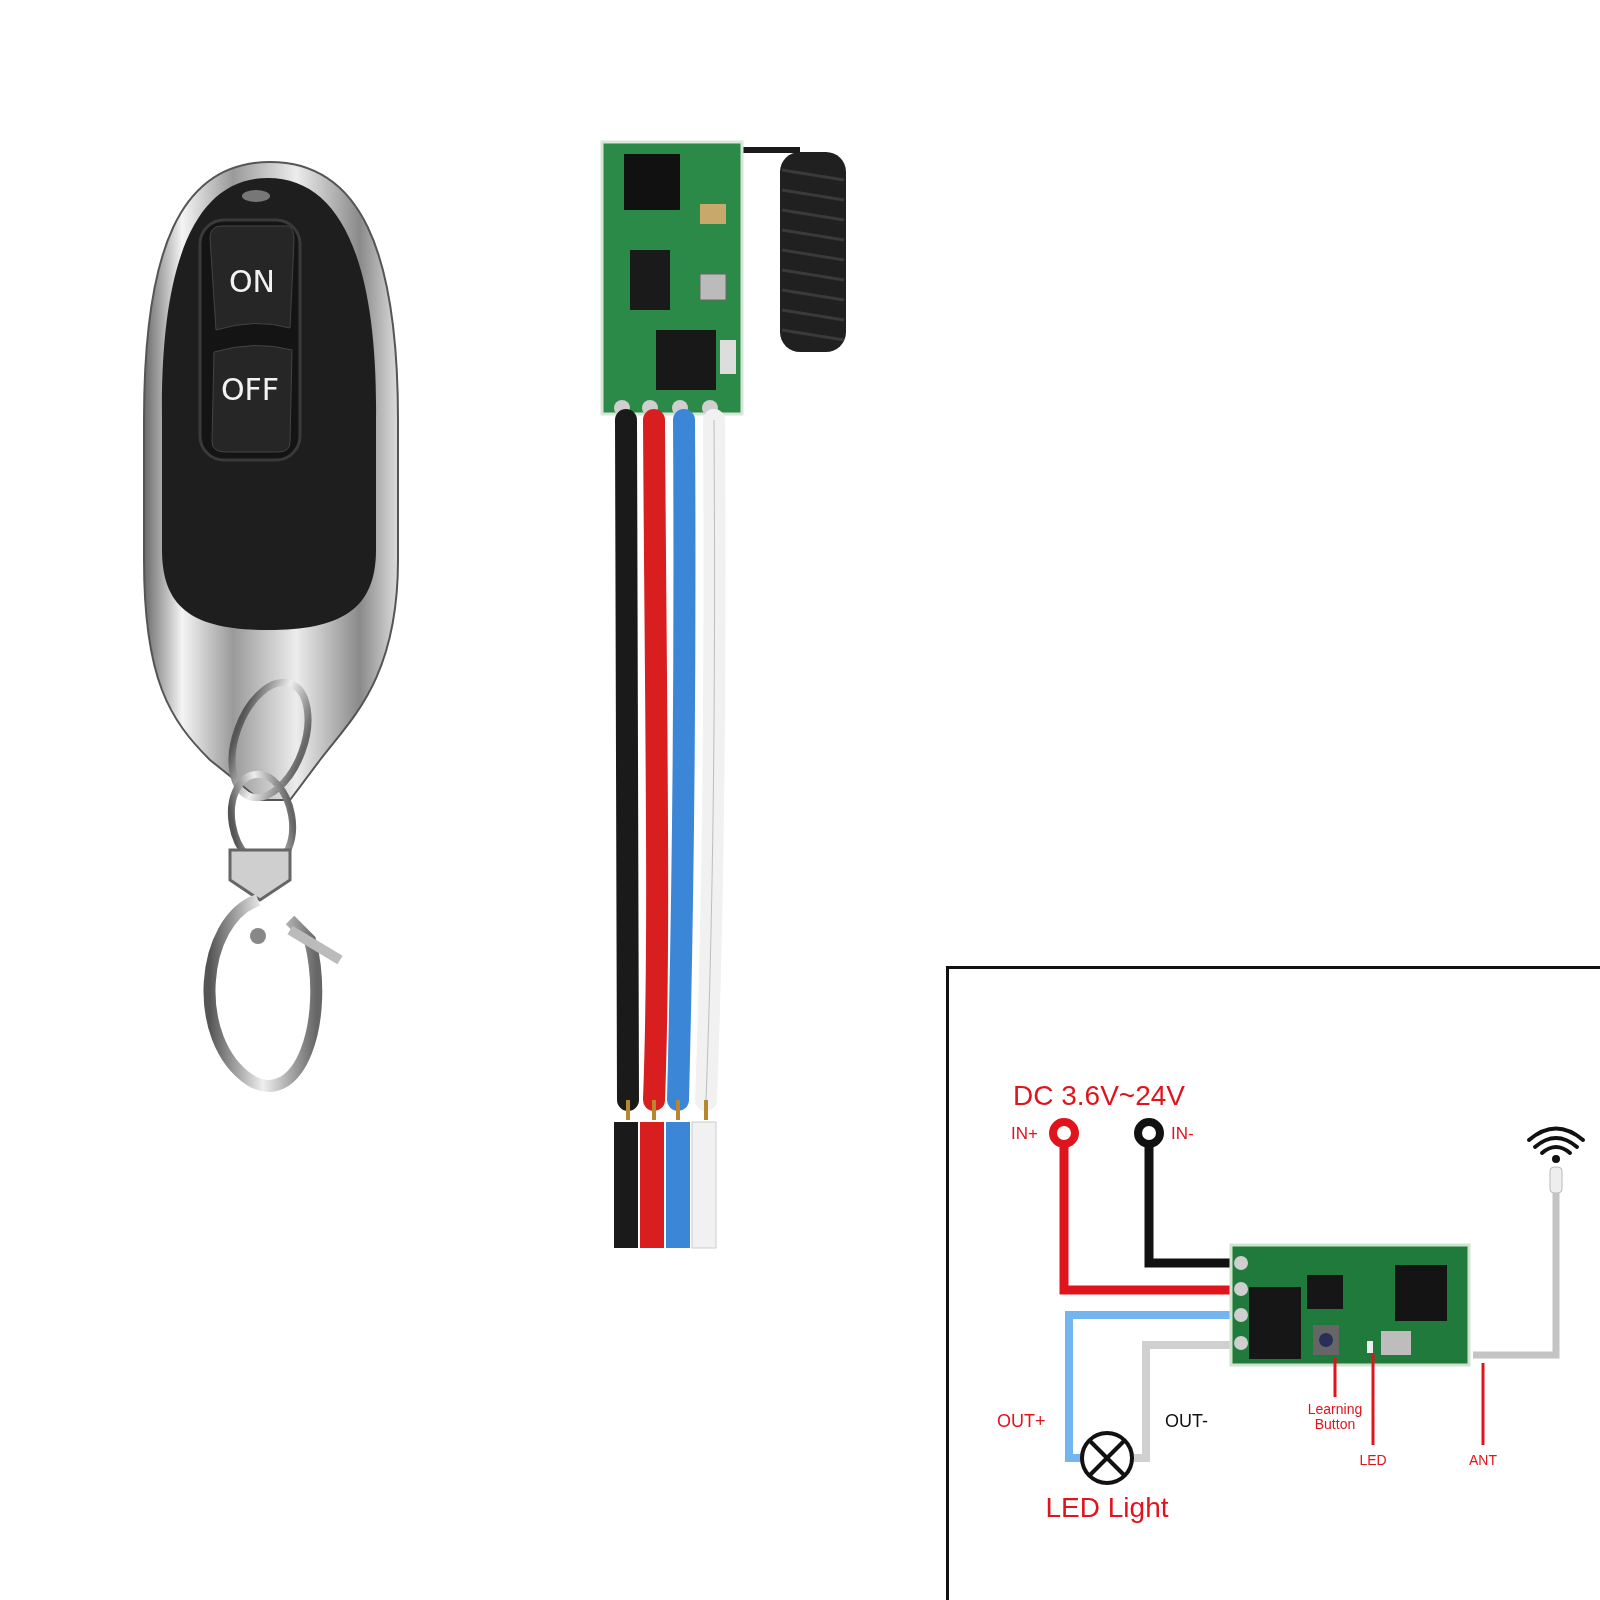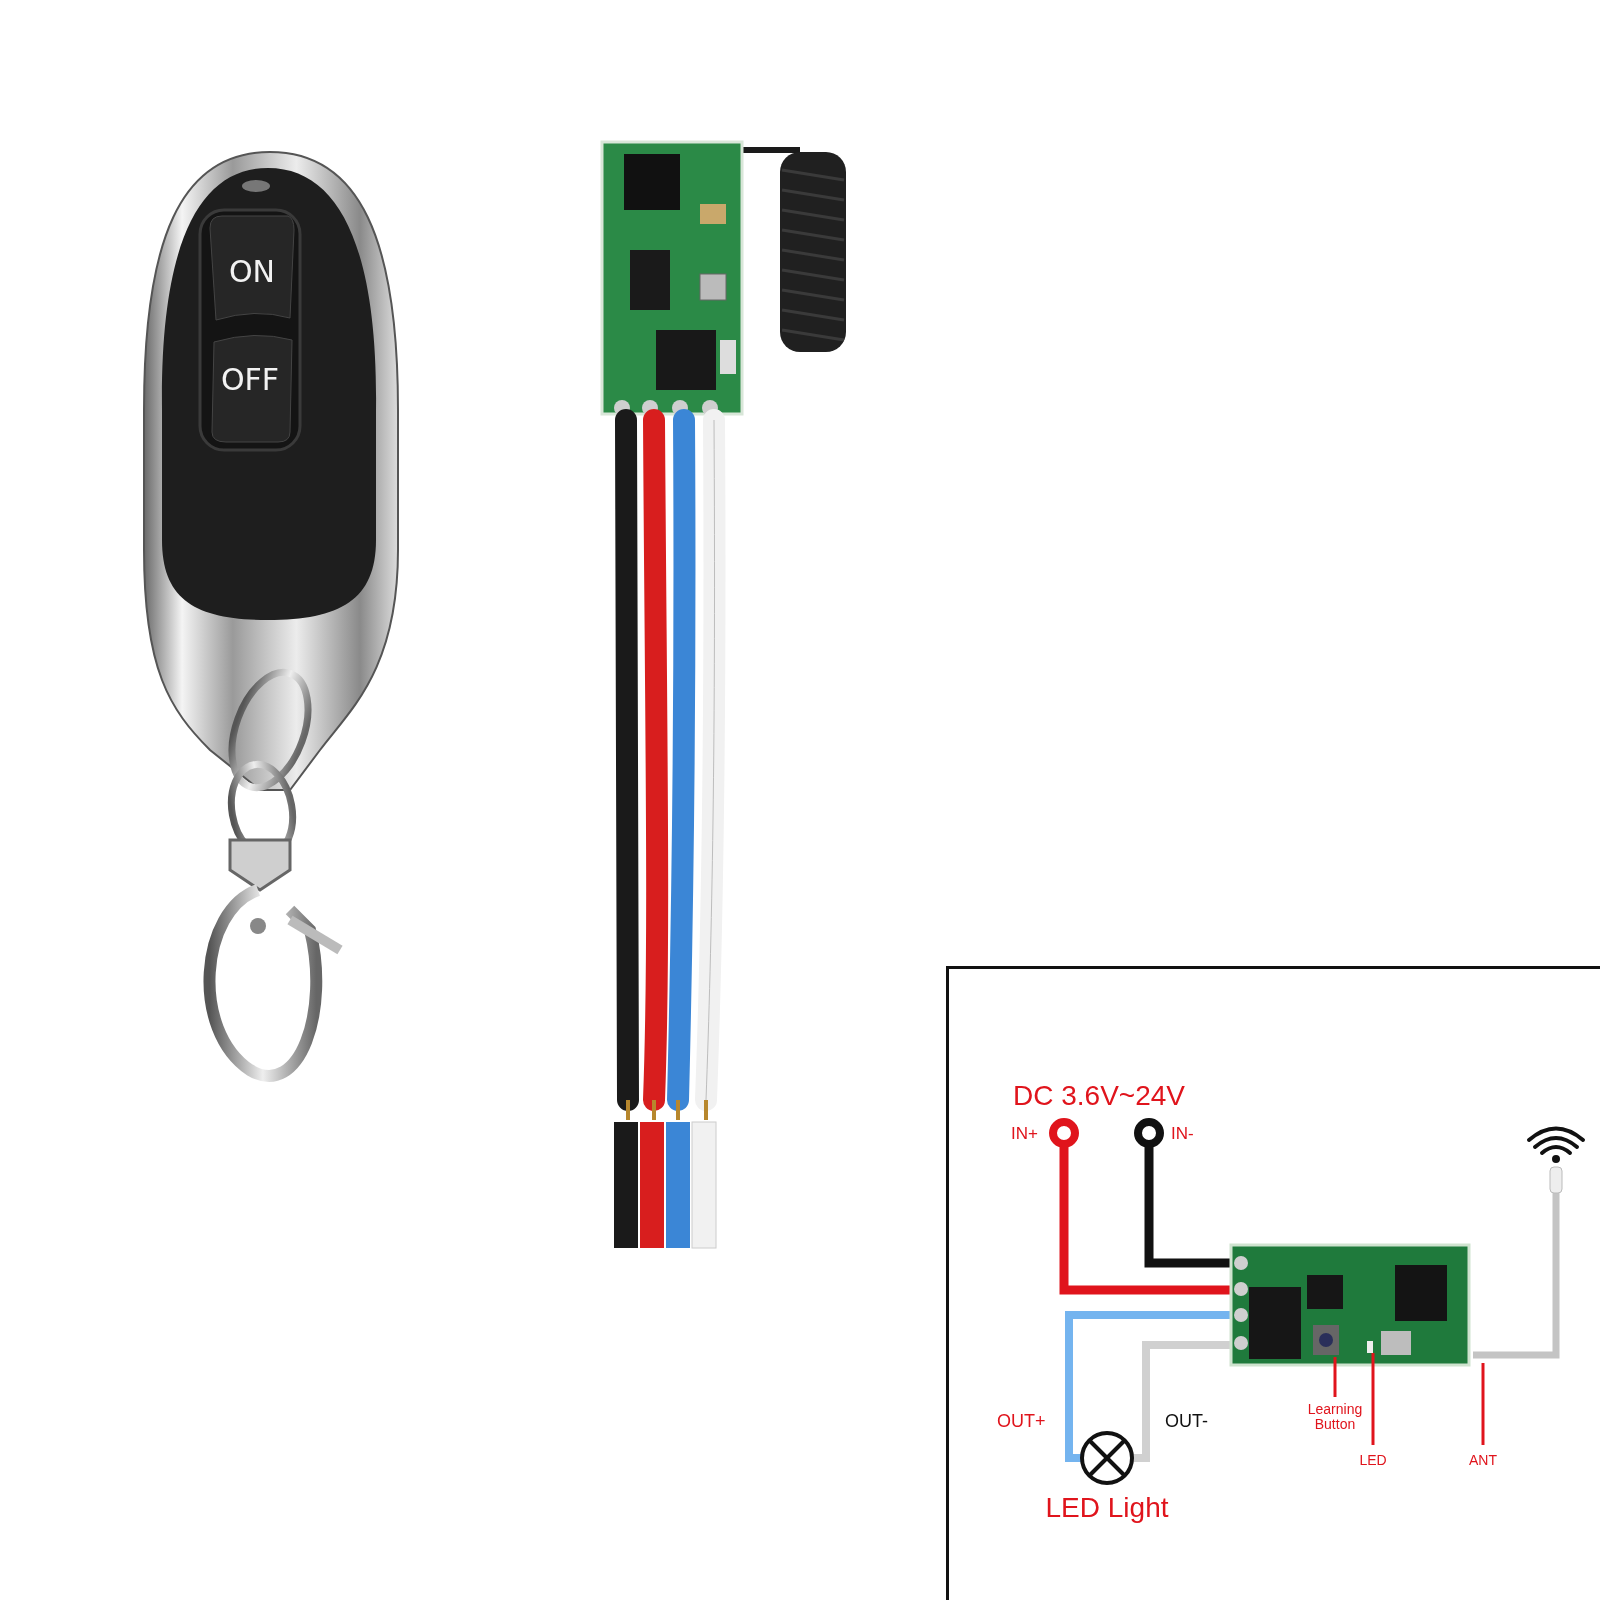--- a/index.html
+++ b/index.html
@@ -6,21 +6,21 @@
     body { width:1600px; height:1600px; position:relative; overflow:hidden; font-family:"Liberation Sans", sans-serif; }
     .abs { position:absolute; }
     svg { display:block; }
     .btn-label { font-family:"DejaVu Sans", sans-serif; fill:#f2f2f2; font-size:30px; }
     .diag-red { fill:#e0141c; }
     .diag-black { fill:#111; }
   </style>
 </head>
 <body>
 
-<div class="abs" style="left:140px;top:150px;width:260px;height:950px;text-align:right;">
+<div class="abs" style="left:140px;top:160px;width:260px;height:950px;text-align:right;">
   <svg width="260" height="950" viewBox="0 0 260 950">
     <defs>
       <linearGradient id="chrome" x1="0" x2="1" y1="0" y2="0">
         <stop offset="0" stop-color="#6a6a6a"></stop>
         <stop offset="0.15" stop-color="#f4f4f4"></stop>
         <stop offset="0.35" stop-color="#9a9a9a"></stop>
         <stop offset="0.6" stop-color="#ececec"></stop>
         <stop offset="0.85" stop-color="#8a8a8a"></stop>
         <stop offset="1" stop-color="#dcdcdc"></stop>
       </linearGradient>

